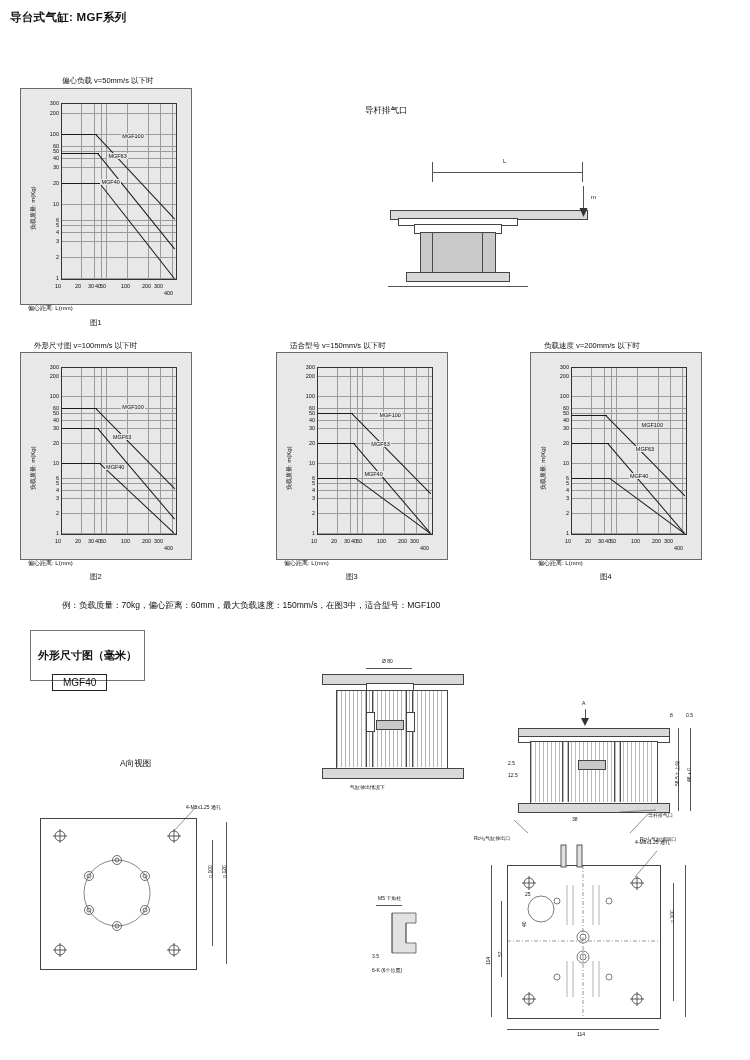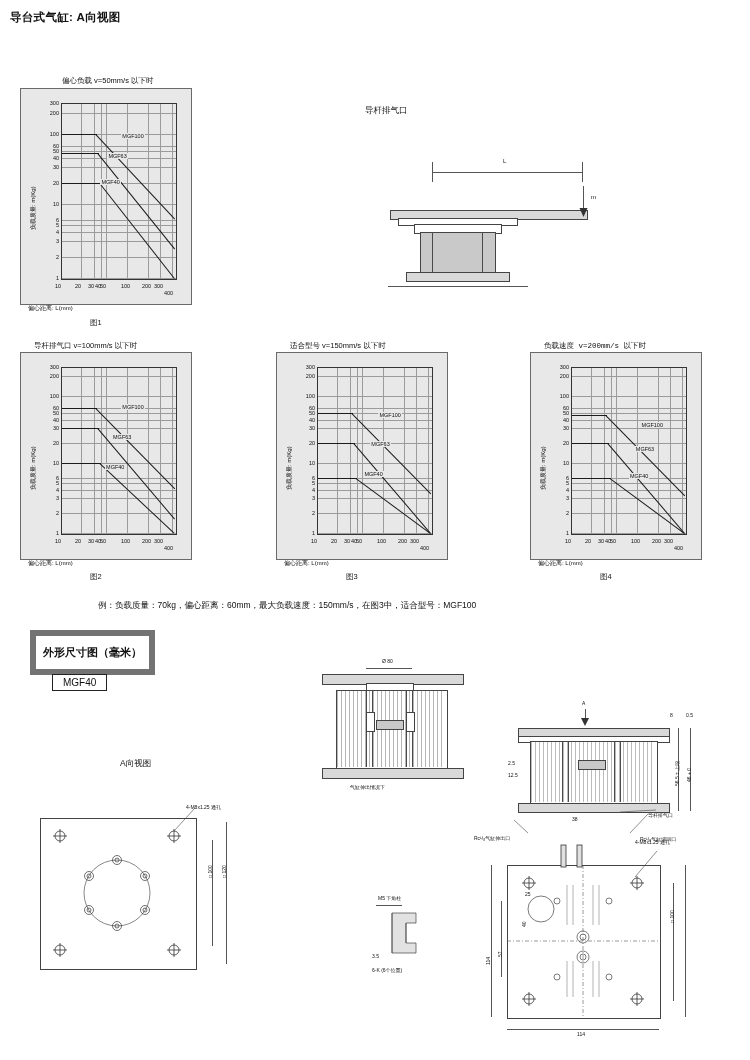--- a/index.html
+++ b/index.html
@@ -18,37 +18,37 @@
   .axis{position:absolute;background:#333;}
   .curve{position:absolute;height:1px;background:#1b1b1b;transform-origin:0 0;}
   .lbl{position:absolute;font-size:5.5px;color:#111;white-space:nowrap;}
   .chart-title{position:absolute;font-size:7.5px;white-space:nowrap;}
   .fig-no{position:absolute;font-size:7.5px;}
   .ylab{position:absolute;font-size:6px;white-space:nowrap;transform:rotate(-90deg);transform-origin:0 0;}
   .xlab{position:absolute;font-size:6px;white-space:nowrap;}
   .series-tag{position:absolute;font-size:5.5px;background:#e8e8e8;padding:0 1px;white-space:nowrap;}
   .note{font-size:8.5px;}
   .sec-title{font-size:11px;font-weight:bold;}
-  .boxed{border:6px solid #737373;padding:9px 7px;display:inline-block;}
+  .boxed{border:1px solid #737373;padding:17px 7px;display:inline-block;}
   .boxed2{border:1px solid #222;padding:2px 10px;display:inline-block;font-size:10px;}
   .rectline{position:absolute;border:1px solid #444;}
   .fillgray{background:#d9d9d9;}
   .fillgray2{background:#c9c9c9;}
   .fillw{background:#ffffff;}
   .hatch{background:repeating-linear-gradient(90deg,#8d8d8d 0 1px,transparent 1px 4px);}
   .thin{position:absolute;background:#4a4a4a;}
   .dim{position:absolute;background:#555;}
   svg{display:block;overflow:visible;}
 </style>
 </head>
 <body>
 
 <div class="page">
 
-  <div class="abs title" style="left:10px;top:10px;">导台式气缸: A向视图</div>
+  <div class="abs title" style="left:10px;top:10px;">导台式气缸: MGF系列</div>
 
   <div class="chart-box" style="left:20px;top:88px;width:170px;height:215px;">
     <div class="plot" id="p1" style="left:40px;top:14px;right:14px;bottom:24px;">
         <div class="gl gl-h" style="top: 0px;"></div>
         <div class="lbl" style="left: -20px; top: -3px; width: 18px; text-align: right;">300</div>
         <div class="gl gl-h" style="top: 10px;"></div>
         <div class="lbl" style="left: -20px; top: 7px; width: 18px; text-align: right;">200</div>
         <div class="gl gl-h" style="top: 31px;"></div>
         <div class="lbl" style="left: -20px; top: 28px; width: 18px; text-align: right;">100</div>
         <div class="gl gl-h" style="top: 43px;"></div>
@@ -196,21 +196,21 @@
         <div class="curve" style="left: 34.8px; top: 40.915px; width: 113.029px; transform: rotate(45.5162deg);"></div>
         <div class="series-tag" style="left: 60.32px; top: 36.96px;">MGF100</div>
         <div class="curve" style="left: 1px; top: 60.955px; width: 37.12px;"></div>
         <div class="curve" style="left: 37.12px; top: 60.955px; width: 118.914px; transform: rotate(49.7206deg);"></div>
         <div class="series-tag" style="left: 51.04px; top: 67.2px;">MGF63</div>
         <div class="curve" style="left: 1px; top: 96.025px; width: 39.44px;"></div>
         <div class="curve" style="left: 39.44px; top: 96.025px; width: 102.253px; transform: rotate(43.183deg);"></div>
         <div class="series-tag" style="left: 44.08px; top: 97.44px;">MGF40</div>
       </div>
   </div>
-  <div class="chart-title" style="left:34px;top:341px;">导杆排气口 v=100mm/s 以下时</div>
+  <div class="chart-title" style="left:34px;top:341px;">外形尺寸图 v=100mm/s 以下时</div>
   <div class="fig-no" style="left:90px;top:572px;">图2</div>
   <div class="ylab" style="left:29px;top:490px;">负载质量: m(Kg)</div>
   <div class="xlab" style="left:28px;top:559px;">偏心距离: L(mm)</div>
 
   <div class="chart-box" style="left:276px;top:352px;width:170px;height:206px;">
     <div class="plot" id="p3" style="left:40px;top:14px;right:14px;bottom:24px;">
         <div class="gl gl-h" style="top: 0px;"></div>
         <div class="lbl" style="left: -20px; top: -3px; width: 18px; text-align: right;">300</div>
         <div class="gl gl-h" style="top: 9px;"></div>
         <div class="lbl" style="left: -20px; top: 6px; width: 18px; text-align: right;">200</div>
@@ -336,26 +336,26 @@
         <div class="curve" style="left: 34.8px; top: 47.595px; width: 113.029px; transform: rotate(45.5162deg);"></div>
         <div class="series-tag" style="left: 69.6px; top: 55.44px;">MGF100</div>
         <div class="curve" style="left: 1px; top: 75.985px; width: 37.12px;"></div>
         <div class="curve" style="left: 37.12px; top: 75.985px; width: 118.378px; transform: rotate(49.5deg);"></div>
         <div class="series-tag" style="left: 63.8px; top: 78.96px;">MGF63</div>
         <div class="curve" style="left: 1px; top: 111.055px; width: 39.44px;"></div>
         <div class="curve" style="left: 39.44px; top: 111.055px; width: 92.6183px; transform: rotate(36.3874deg);"></div>
         <div class="series-tag" style="left: 58px; top: 105.84px;">MGF40</div>
       </div>
   </div>
-  <div class="chart-title" style="left:544px;top:341px;font-family:Liberation Mono, monospace;">负载速度 v=200mm/s 以下时</div>
+  <div class="chart-title" style="left:544px;top:341px;">负载速度 v=200mm/s 以下时</div>
   <div class="fig-no" style="left:600px;top:572px;">图4</div>
   <div class="ylab" style="left:539px;top:490px;">负载质量: m(Kg)</div>
   <div class="xlab" style="left:538px;top:559px;">偏心距离: L(mm)</div>
 
-  <div class="abs note" style="left:62px;top:600px;margin-left:36px;">例：负载质量：70kg，偏心距离：60mm，最大负载速度：150mm/s，在图3中，适合型号：MGF100</div>
+  <div class="abs note" style="left:62px;top:600px;">例：负载质量：70kg，偏心距离：60mm，最大负载速度：150mm/s，在图3中，适合型号：MGF100</div>
 
   <div class="abs" style="left:30px;top:630px;">
     <span class="boxed sec-title">外形尺寸图（毫米）</span>
   </div>
 
   <div class="abs" style="left:52px;top:672px;">
     <span class="boxed2">MGF40</span>
   </div>
 
   <div class="abs cap" style="left:120px;top:758px;">A向视图</div>

